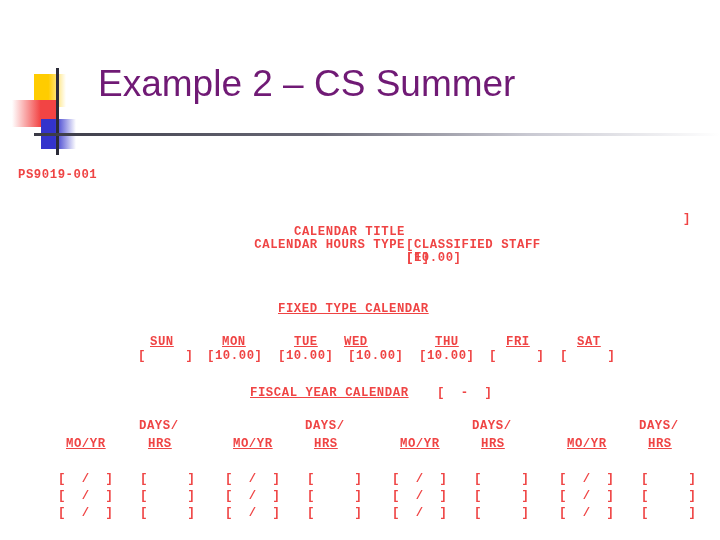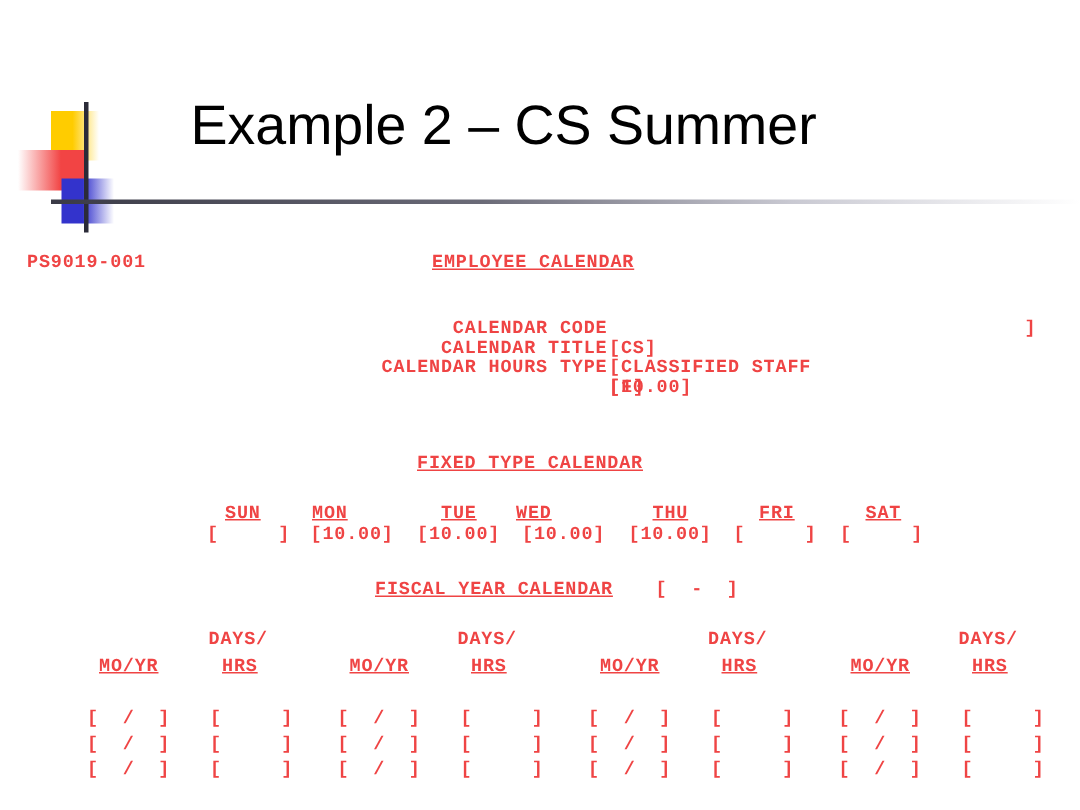--- a/index.html
+++ b/index.html
@@ -52,26 +52,25 @@
     width: 686px; height: 3px;
     background: linear-gradient(to right, #3a3a46 0%, #6b6b78 42%, #c9c9d2 72%, #ffffff 100%);
   }
 
   #page-title {
     position: absolute;
     left: 98px;
     top: 2px;
     font-size: 37px;
     line-height: 44px;
-    color: #000000;
+    color: #701a75;
     font-family: "Liberation Sans", sans-serif;
     font-weight: 400;
     white-space: nowrap;
     letter-spacing: 0px;
-    margin-left: 29px;
   }
 
   
   #terminal {
     position: absolute;
     left: 0;
     top: 160px;
     width: 720px;
     height: 380px;
     font-family: "Liberation Mono", "DejaVu Sans Mono", monospace;
@@ -184,44 +183,39 @@
   <div class="deco-sq" id="deco-blue"></div>
   <div class="deco-sq" id="deco-vline"></div>
   <div class="deco-sq" id="deco-hline"></div>
   <div id="page-title">Example 2 – CS Summer</div>
 </div>
 
 <div id="terminal">
 
   <div class="trow" id="screen-id">PS9019-001</div>
 
-  <div class="trow u" id="screen-heading">EMPLOYEE CALENDAR</div>
-
-  <div class="fieldrow" id="f-row-0">
-    <span>CALENDAR CODE</span>
-    <span class="fval">[CS]</span>
-  </div>
+
   <div class="fieldrow" id="f-row-2">
     <span>CALENDAR HOURS TYPE</span>
     <span class="fval">[F]</span>
   </div>
   <div class="fieldrow" id="f-row-1">
     <span>CALENDAR TITLE</span>
     <span class="fval">[CLASSIFIED STAFF</span>
   </div>
   <div class="fieldrow" id="f-row-3">
     <span class="fval">[10.00]</span>
   </div>
   <div id="f-title-close">]</div>
 
   <div class="trow u" id="fw-heading">FIXED TYPE CALENDAR</div>
 
   <div id="fw-days">
       <span class="fw-cell u" style="left: 150px;">SUN</span>
-      <span class="fw-cell u" style="left: 208px;">MON</span>
+      <span class="fw-cell u" style="left: 222px;">MON</span>
       <span class="fw-cell u" style="left: 294px;">TUE</span>
       <span class="fw-cell u" style="left: 344px;">WED</span>
       <span class="fw-cell u" style="left: 435px;">THU</span>
       <span class="fw-cell u" style="left: 506px;">FRI</span>
       <span class="fw-cell u" style="left: 577px;">SAT</span>
     </div>
   <div id="fw-vals">
       <span class="fw-cell" style="left: 138px;">[     ]</span>
       <span class="fw-cell" style="left: 207px;">[10.00]</span>
       <span class="fw-cell" style="left: 278px;">[10.00]</span>

